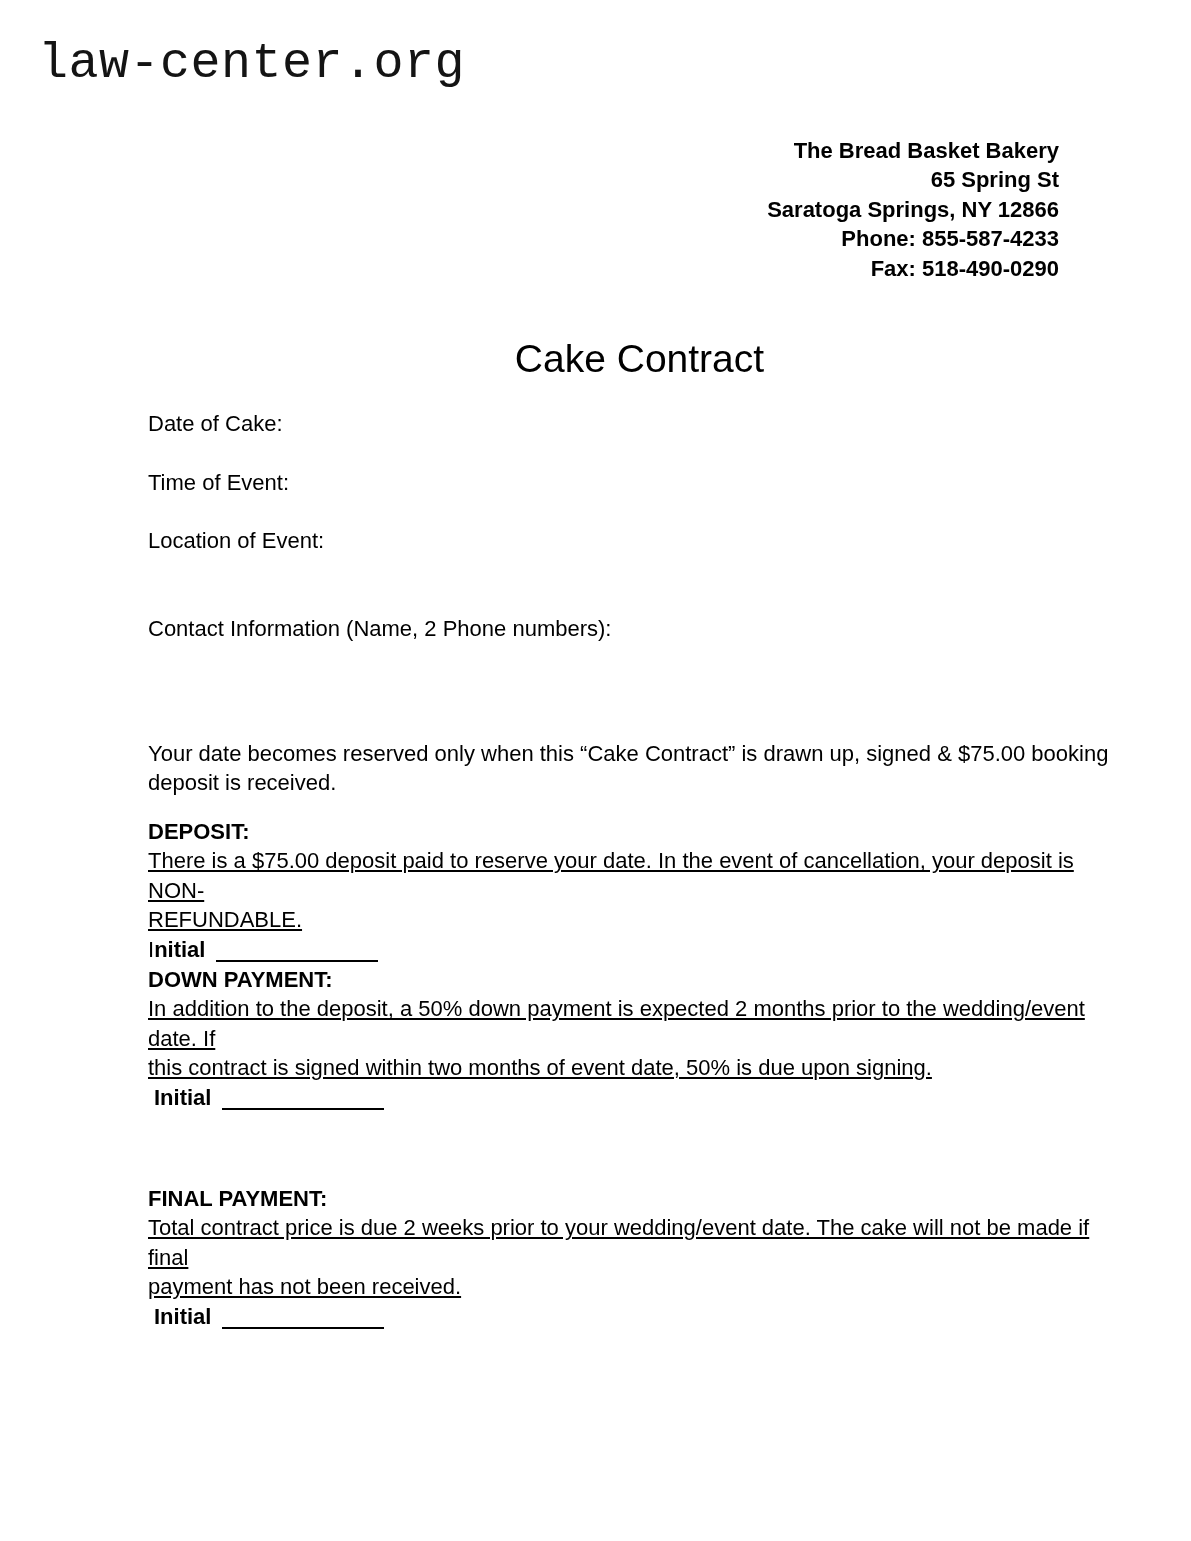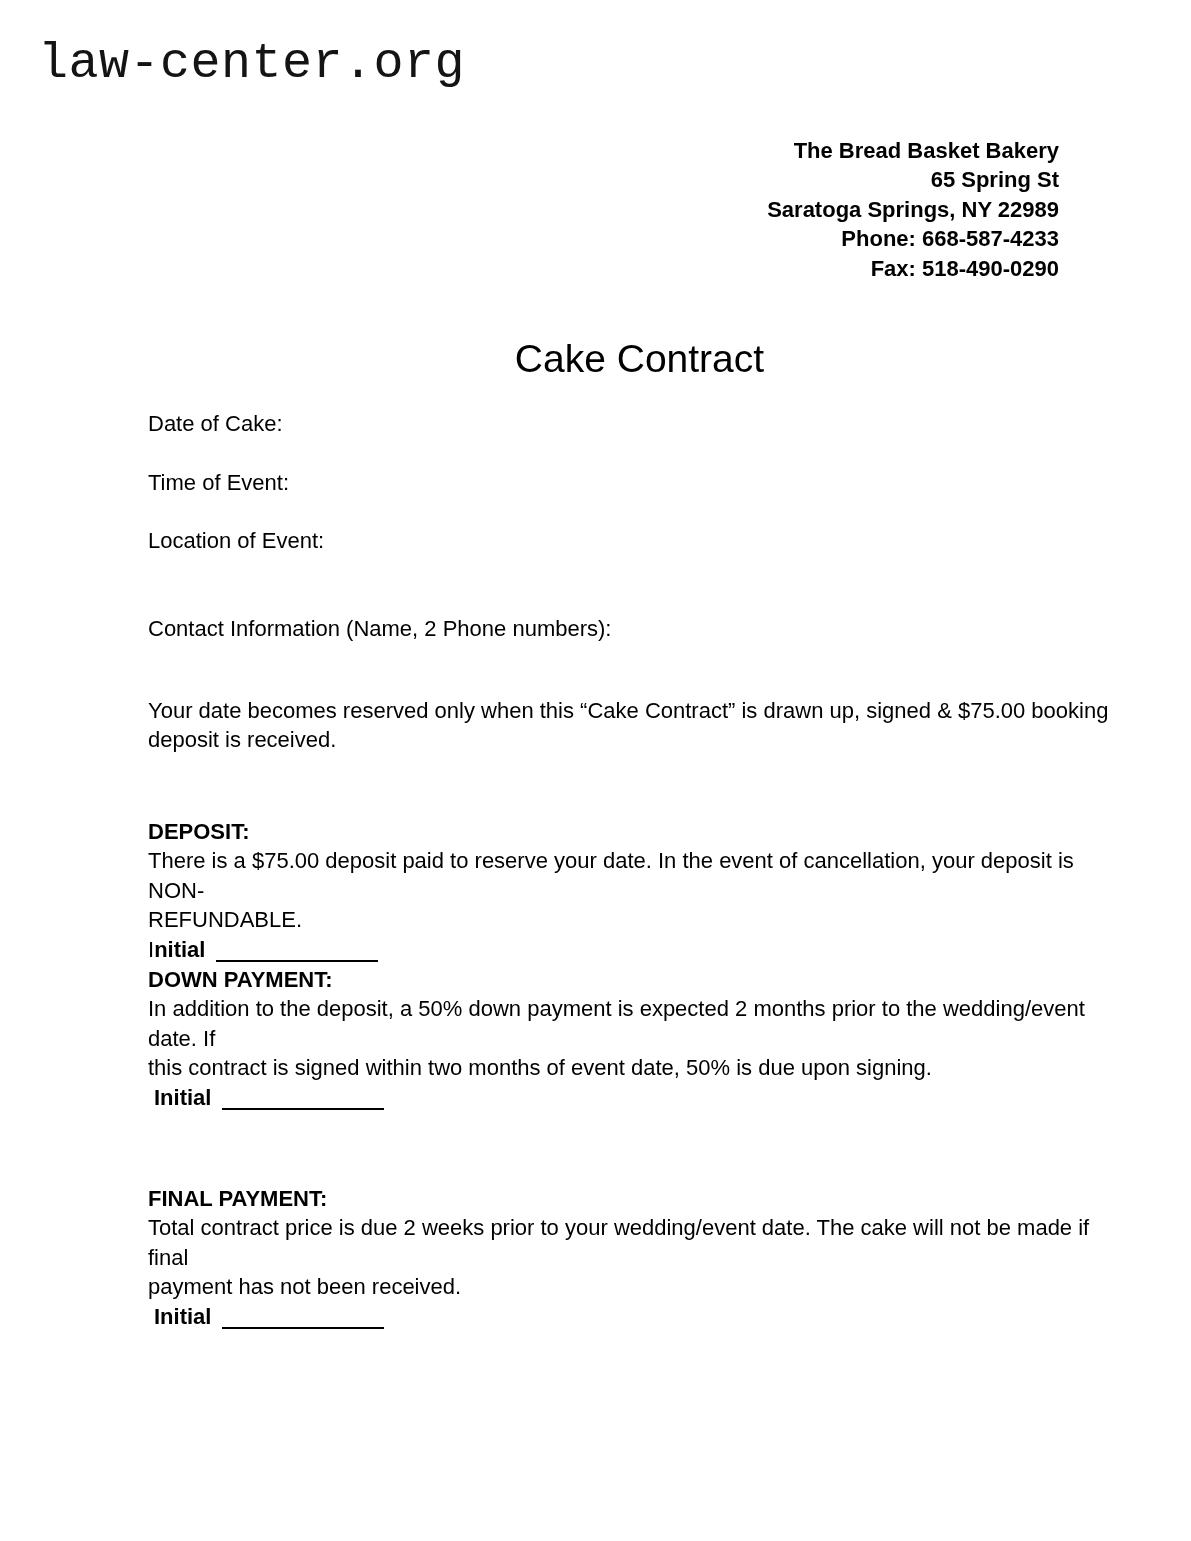--- a/index.html
+++ b/index.html
@@ -59,21 +59,21 @@
     left: 140px;
     width: 965px;
     white-space: pre-line;
   }
 
   .section {
     left: 140px;
     width: 965px;
   }
   .section-heading { font-weight: 700; }
-  .section-body { white-space: pre-line; }
+  .section-body { white-space: pre-line; text-decoration: underline; }
 
   .initial-line { font-weight: 700; }
   .initial-line.indented { padding-left: 6px; }
   .initial-label { display: inline-block; }
   .initial-label.i-light::first-letter { font-weight: 400; }
   .initial-blank {
     display: inline-block;
     width: 162px;
     height: 0;
     border-bottom: 2px solid #000000;
@@ -84,33 +84,33 @@
 </head>
 <body>
 
 <div class="page">
 
   <div class="abs logo">law-center.org</div>
 
   <div class="abs letterhead">
     <div>The Bread Basket Bakery</div>
     <div>65 Spring St</div>
-    <div>Saratoga Springs, NY 22989</div>
-    <div>Phone: 668-587-4233</div>
+    <div>Saratoga Springs, NY 12866</div>
+    <div>Phone: 855-587-4233</div>
     <div>Fax: 518-490-0290</div>
   </div>
 
   <div class="abs doc-title">Cake Contract</div>
 
   <div class="abs field" style="top:409px">Date of Cake:</div>
   <div class="abs field" style="top:468px">Time of Event:</div>
   <div class="abs field" style="top:526px">Location of Event:</div>
   <div class="abs field" style="top:614px">Contact Information (Name, 2 Phone numbers):</div>
 
-  <div class="abs para" style="top:696px">Your date becomes reserved only when this “Cake Contract” is drawn up, signed &amp; $75.00 booking
+  <div class="abs para" style="top:739px">Your date becomes reserved only when this “Cake Contract” is drawn up, signed &amp; $75.00 booking
 deposit is received.</div>
 
   <div class="abs section" style="top:817px">
     <div class="section-heading">DEPOSIT:</div>
     <div class="section-body">There is a $75.00 deposit paid to reserve your date. In the event of cancellation, your deposit is NON-
 REFUNDABLE.</div>
     <div class="initial-line">
       <span class="initial-label i-light">Initial</span>
       <span class="initial-blank"></span>
     </div>

